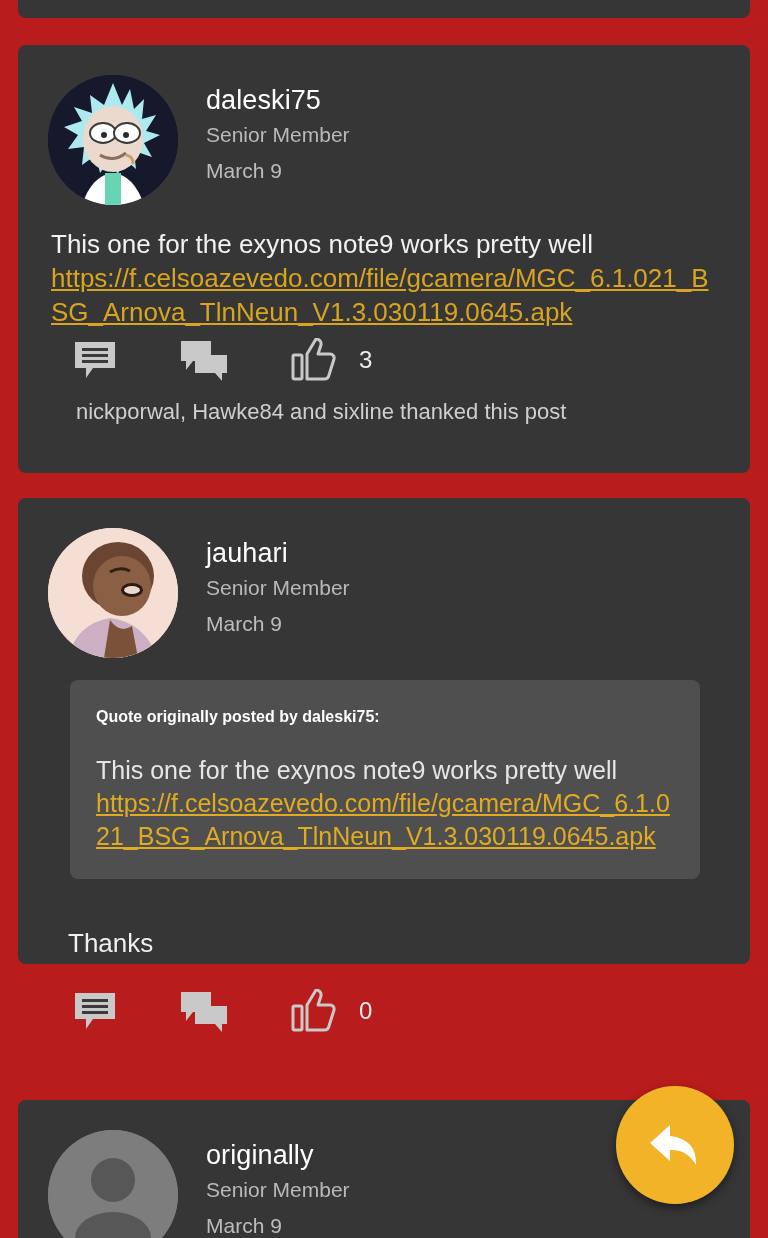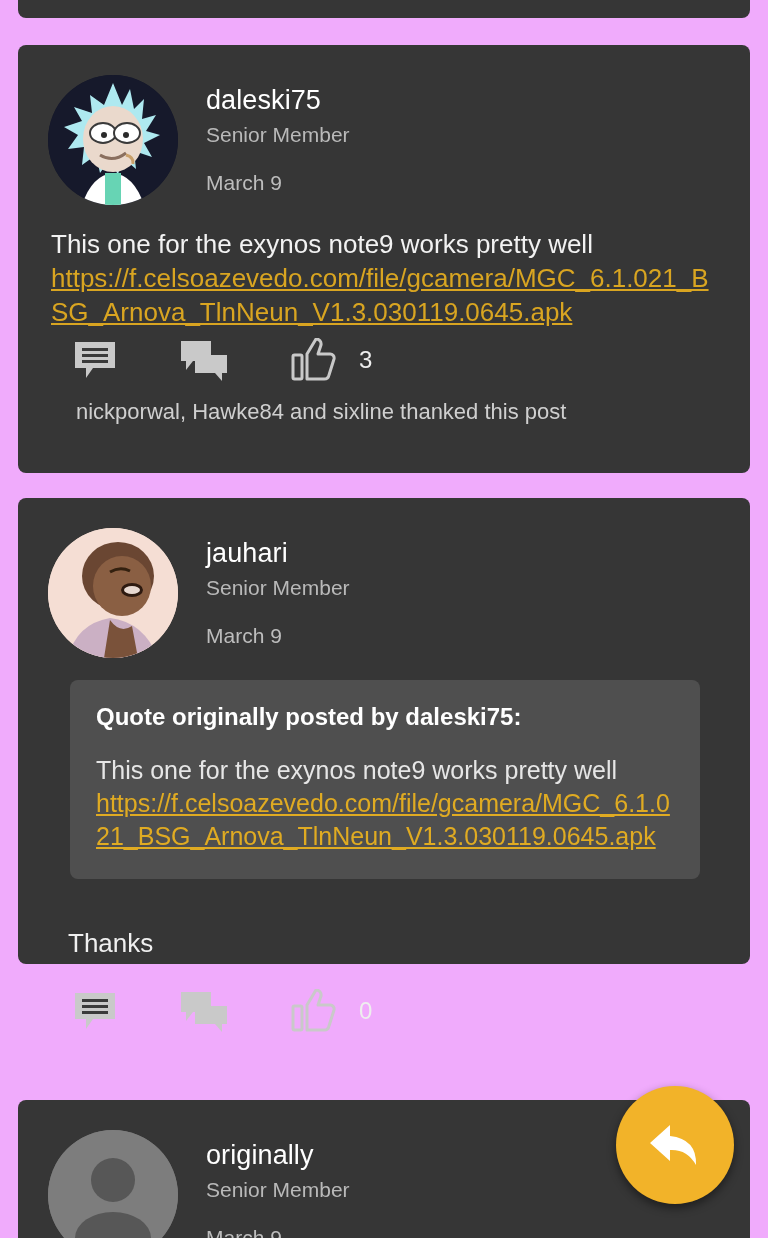--- a/index.html
+++ b/index.html
@@ -11,21 +11,21 @@
     width: 768px;
     height: 1238px;
     overflow: hidden;
     font-family: "Liberation Sans", sans-serif;
     -webkit-font-smoothing: antialiased;
   }
   .screen {
     position: relative;
     width: 768px;
     height: 1238px;
-    background: #f0abfc;
+    background: #b91c1c;
     overflow: hidden;
   }
 
   
   .card {
     position: absolute;
     left: 18px;
     width: 732px;
     background: #363636;
     border-radius: 8px;
@@ -60,21 +60,21 @@
     color: #ffffff;
     font-size: 27px;
     line-height: 34px;
     letter-spacing: .1px;
   }
   .userrank, .postdate {
     color: #b9b9b9;
     font-size: 21px;
     line-height: 36px;
   }
-  .postdate { color: #bdbdbd; margin-top: 12px; }
+  .postdate { color: #bdbdbd; }
 
   
   .post-body {
     padding: 22px 30px 0 33px;
     color: #f2f2f2;
     font-size: 26px;
     line-height: 34px;
     word-break: break-word;
   }
   .post-link {
@@ -116,21 +116,21 @@
   
   .quote {
     margin: 22px 50px 0 52px;
     background: #4f4f4f;
     border-radius: 8px;
     padding: 22px 28px 26px 26px;
     box-sizing: border-box;
   }
   .quote-title {
     color: #ffffff;
-    font-size: 24px;
+    font-size: 16px;
     font-weight: bold;
     line-height: 30px;
   }
   .quote-body {
     margin-top: 22px;
     color: #e6e6e6;
     font-size: 25px;
     line-height: 33px;
     word-break: break-word;
   }

